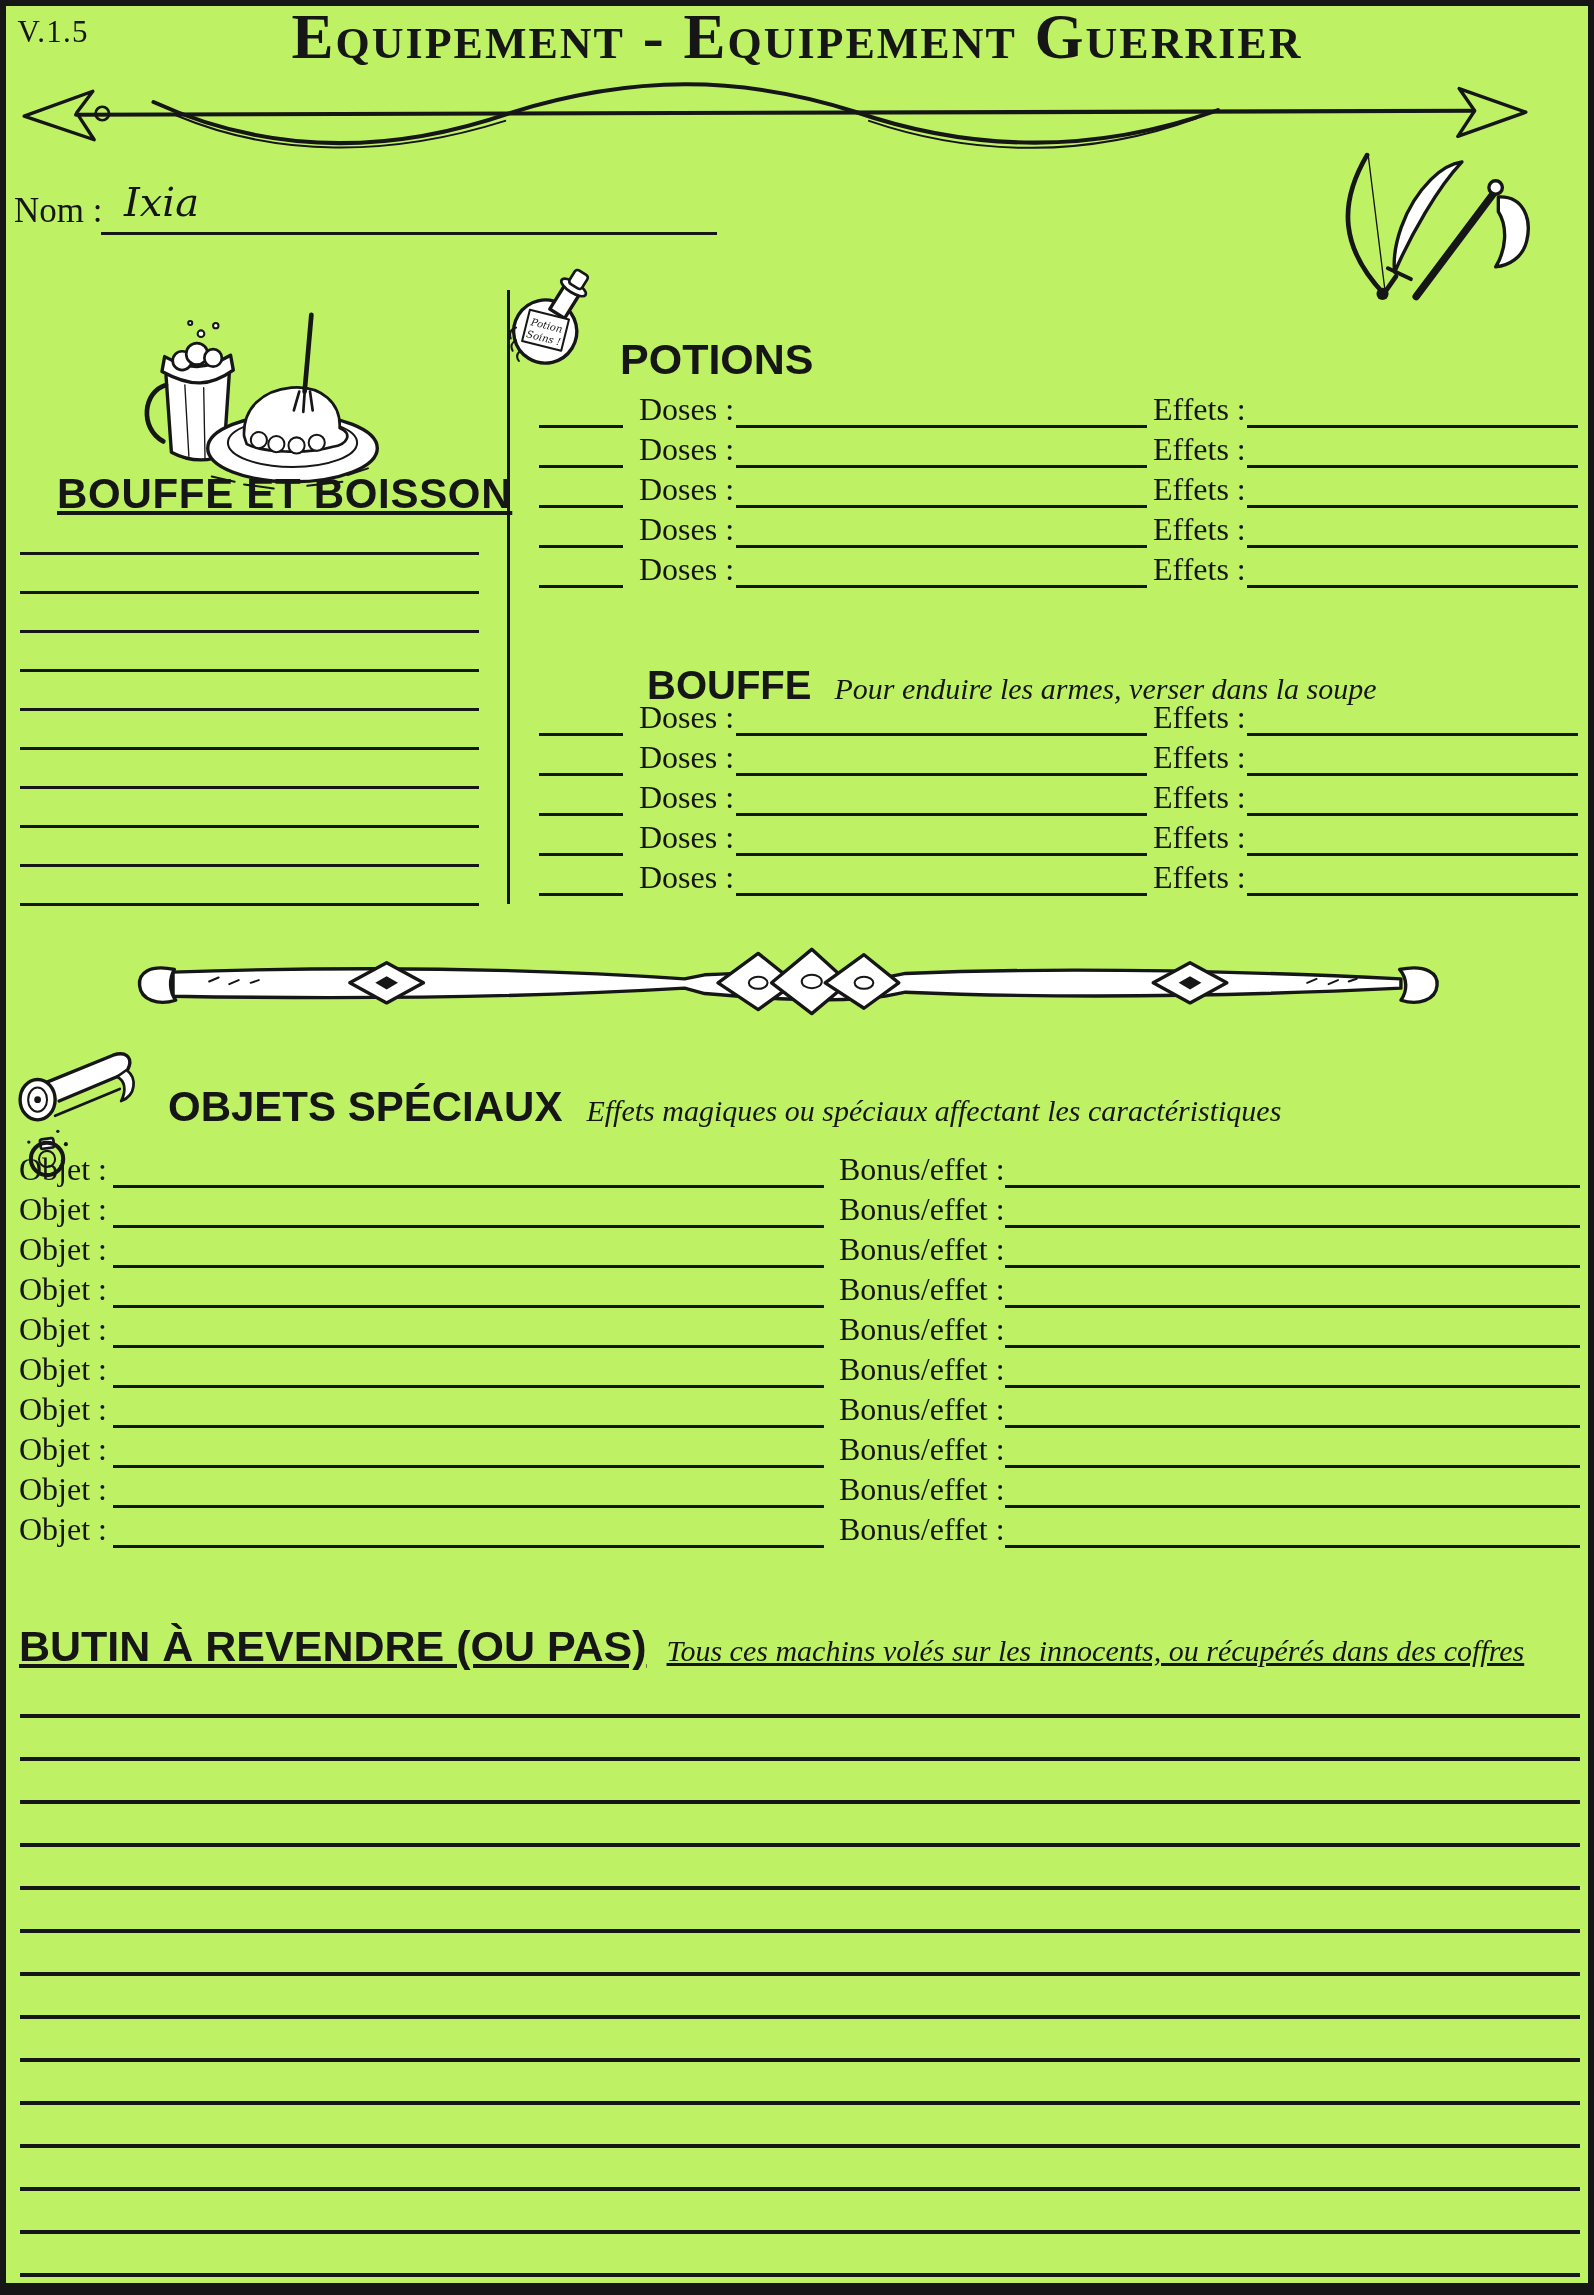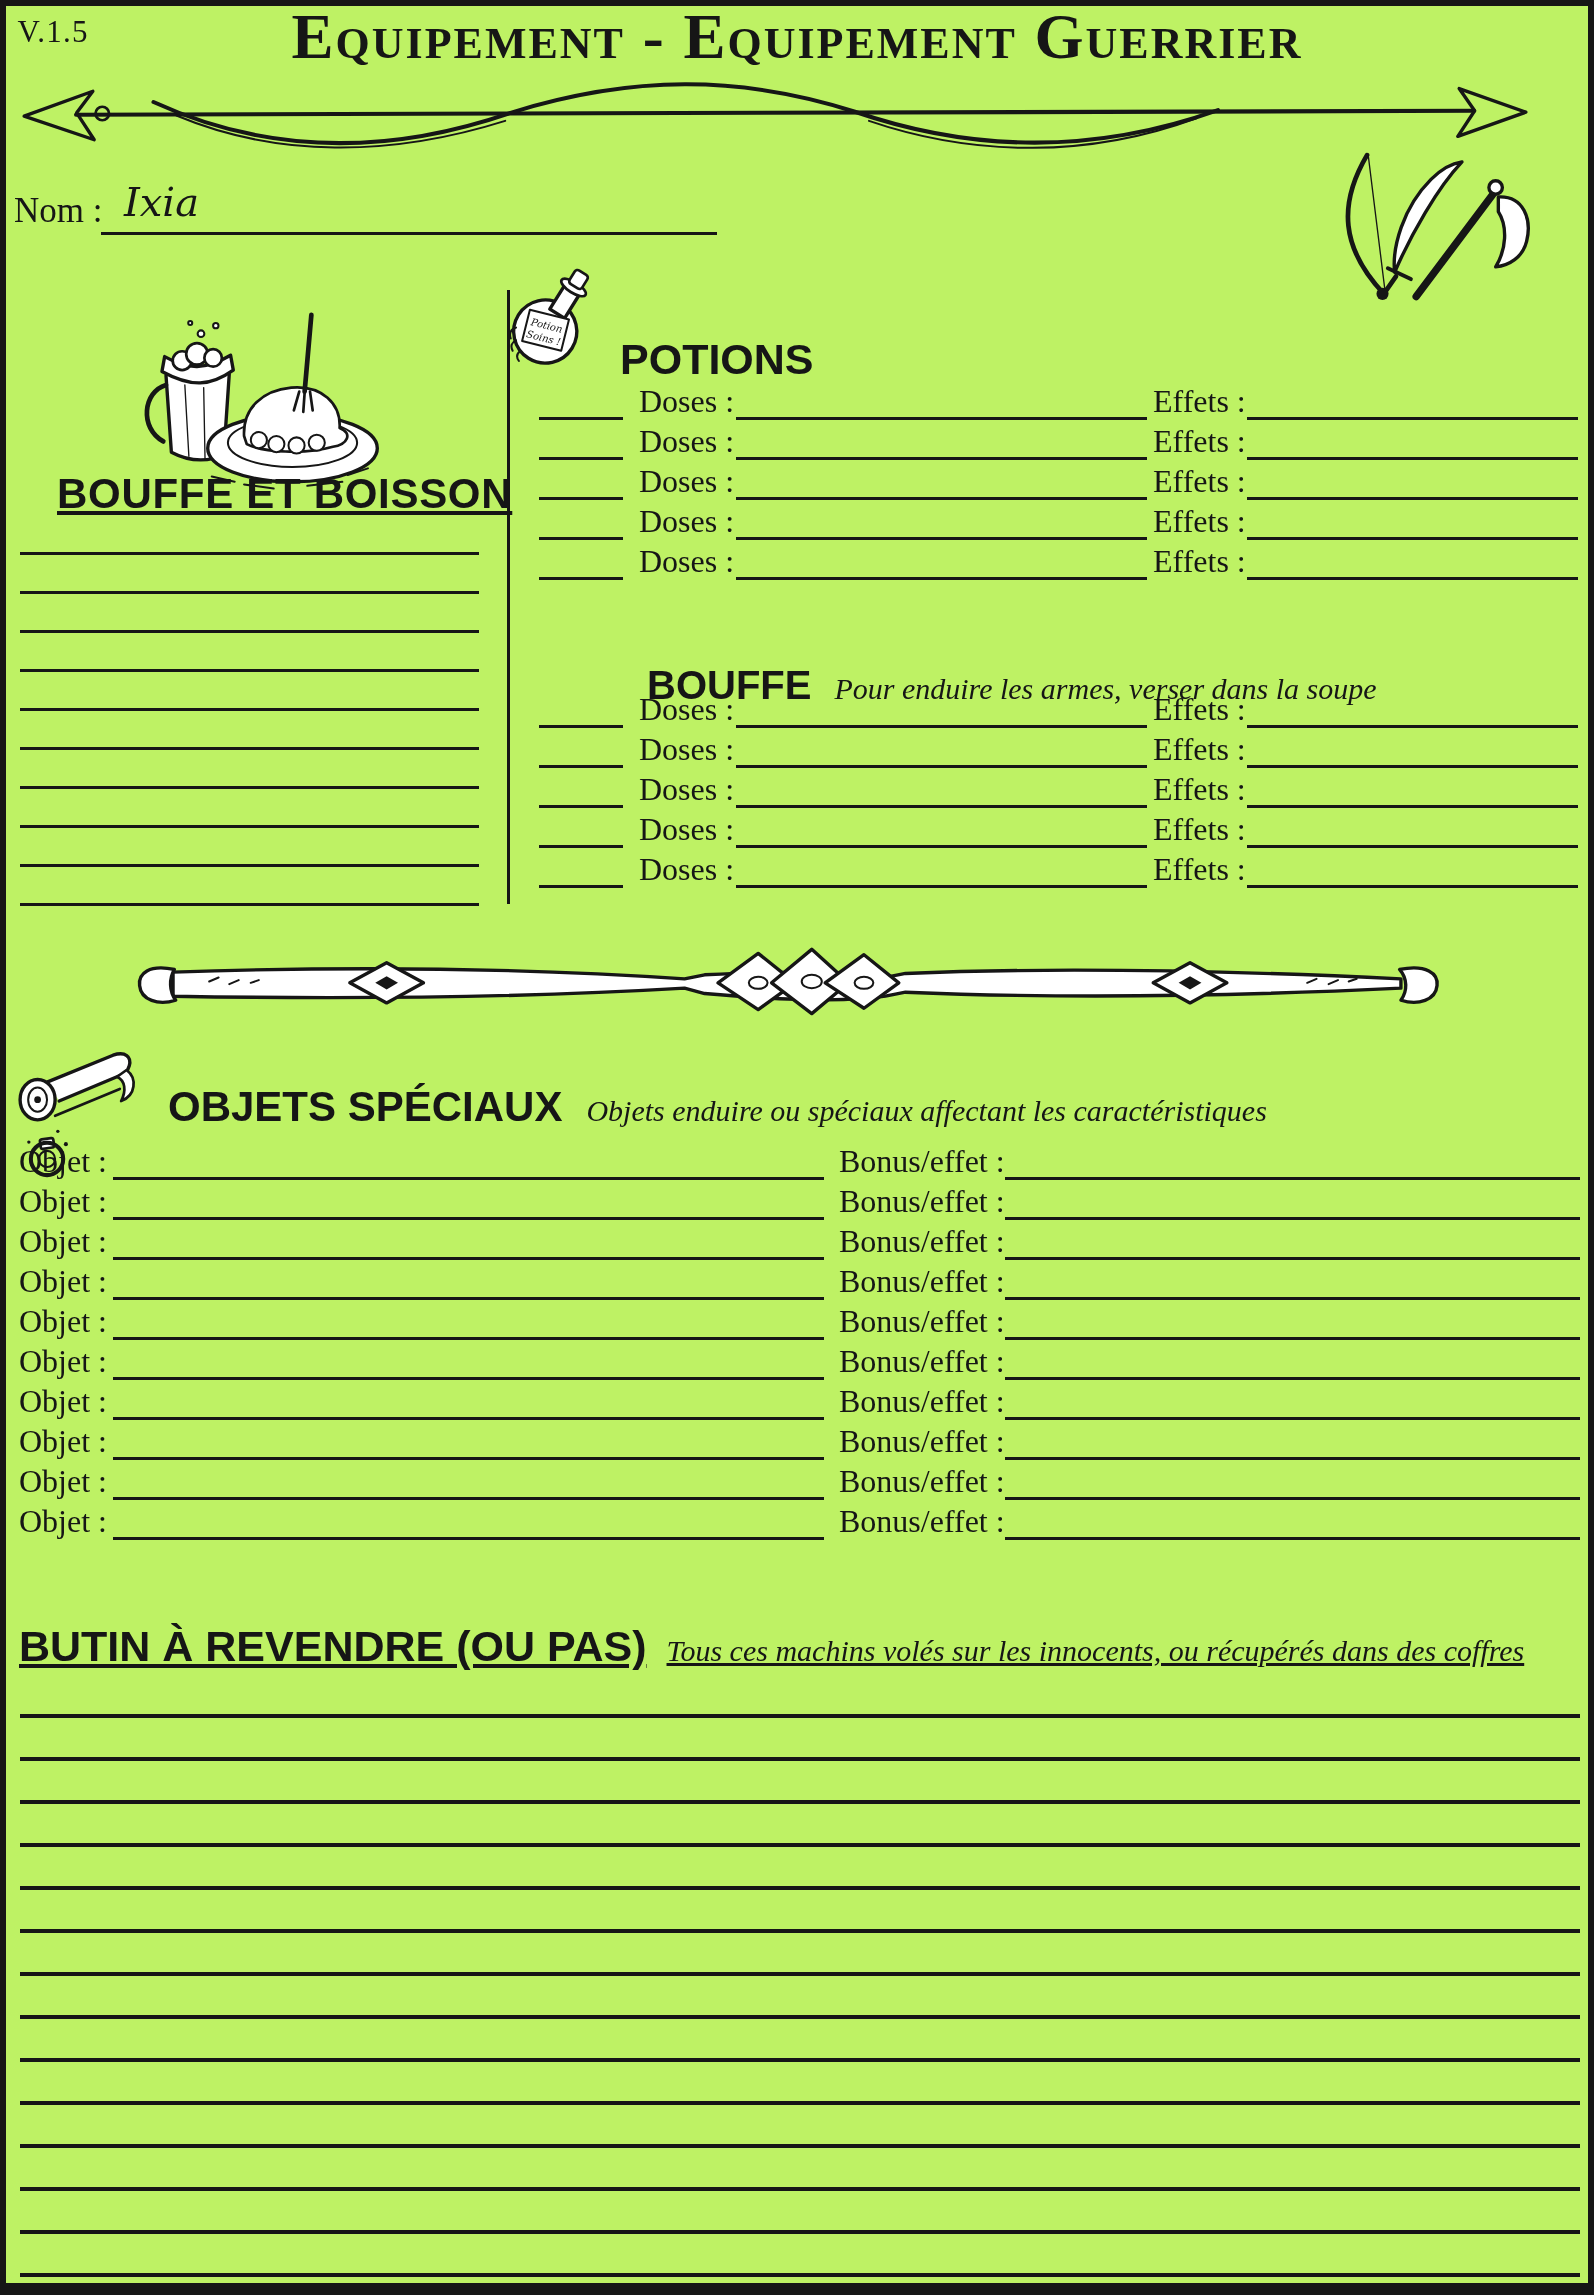--- a/index.html
+++ b/index.html
@@ -28,21 +28,21 @@
 
   .bouffe-title{position:absolute;left:57px;top:470px;font-size:42px;letter-spacing:0.7px;text-decoration:underline;}
   .bouffe-line{left:20px;width:459px;top:calc(552px + var(--i,0)*39px);}
 
   .vdivider{position:absolute;left:507px;top:290px;width:3.4px;height:614px;background:#161616;}
 
   .potions-title{position:absolute;left:620px;top:335px;font-size:43px;}
   .poisons-header{position:absolute;left:647px;top:663px;display:flex;align-items:baseline;gap:23px;}
   .poisons-header .heading{font-size:40px;}
 
-  .row{position:absolute;left:0;width:1366px;}
+  .row{position:absolute;left:0;width:1366px;margin-top:8px;}
   .potion-row{top:calc(378px + var(--i,0)*40px);height:42px;}
   .poison-row{top:calc(686px + var(--i,0)*40px);height:42px;}
   .row .label{position:absolute;bottom:2.7px;font-size:32px;line-height:1;white-space:nowrap;}
   .row .hline{bottom:0;}
   .qty-line{left:539px;width:84px;}
   .dose-label{left:639px;}
   .dose-line{left:736px;width:411px;}
   .effect-label{left:1153px;}
   .effect-line{left:1247px;width:331px;}
 
@@ -273,21 +273,21 @@
     <rect x="42" y="142" width="20" height="14" rx="3" fill="#fff" stroke-width="4" transform="rotate(-8 52 149)"></rect>
     <circle cx="52" cy="172" r="24" stroke-width="6"></circle>
     <circle cx="52" cy="172" r="12" stroke-width="3"></circle>
     <circle cx="80" cy="150" r="3" fill="#161616" stroke="none"></circle>
     <circle cx="25" cy="147" r="2.5" fill="#161616" stroke="none"></circle>
     <circle cx="68" cy="131" r="2.5" fill="#161616" stroke="none"></circle>
   </svg>
 
   <div class="objets-header">
     <span class="heading">OBJETS SPÉCIAUX</span>
-    <span class="subtitle">Objets enduire ou spéciaux affectant les caractéristiques</span>
+    <span class="subtitle">Effets magiques ou spéciaux affectant les caractéristiques</span>
   </div>
 
   <div style="display:contents">
     
   
       <div class="row objet-row" style="--i: 0;">
         <span class="label object-label">Objet :</span>
         <div class="hline object-line"></div>
         <span class="label bonus-label">Bonus/effet :</span>
         <div class="hline bonus-line"></div>

